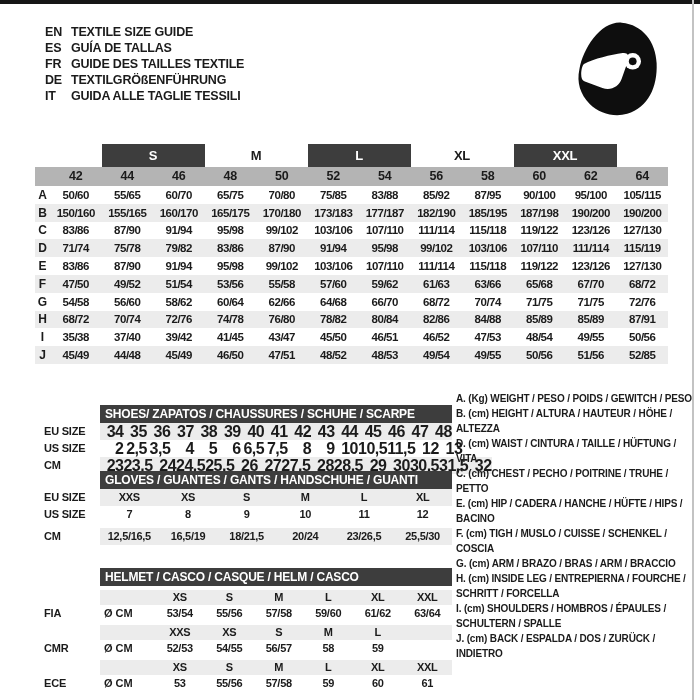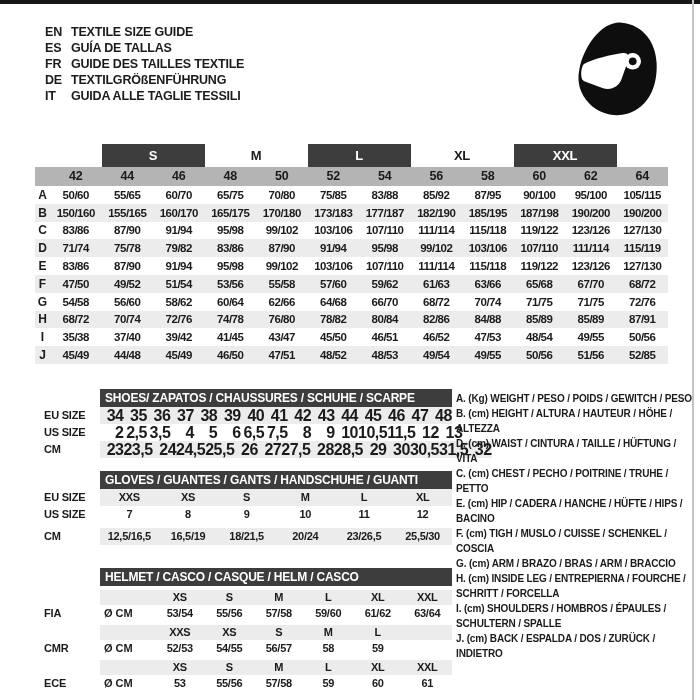--- a/index.html
+++ b/index.html
@@ -31,21 +31,21 @@
 
   
   .sec{position:absolute;left:35px;width:417px;}
   .sec-header{margin-left:65px;width:352px;height:18px;background:#3d3d3d;color:#fff;
     font-size:12px;line-height:18px;padding-left:5px;box-sizing:border-box;letter-spacing:-0.2px;}
   .sec-row{display:flex;}
   .sec-label{flex:0 0 65px;padding-left:9px;box-sizing:border-box;font-size:11px;line-height:17px;letter-spacing:-0.2px;}
   .sec-cells{flex:0 0 352px;display:flex;}
   .gray{background:#ececec;}
 
-  .shoes{top:389px;}
+  .shoes{top:405px;}
   .shoe-cell{flex:0 0 23.46px;text-align:right;font-size:16px;line-height:17px;letter-spacing:-0.5px;}
 
   .gloves{top:471px;}
   .glove-cell{flex:0 0 58.66px;text-align:center;font-size:11px;line-height:17px;letter-spacing:-0.3px;}
   .gap-top{margin-top:5px;}
 
   .helmets{top:568px;}
   .hsize-row{margin-top:4px;}
   .hgroup-gap{margin-top:3px;}
   .ocm{flex:0 0 55px;font-size:11px;line-height:17px;padding-left:4px;box-sizing:border-box;}

